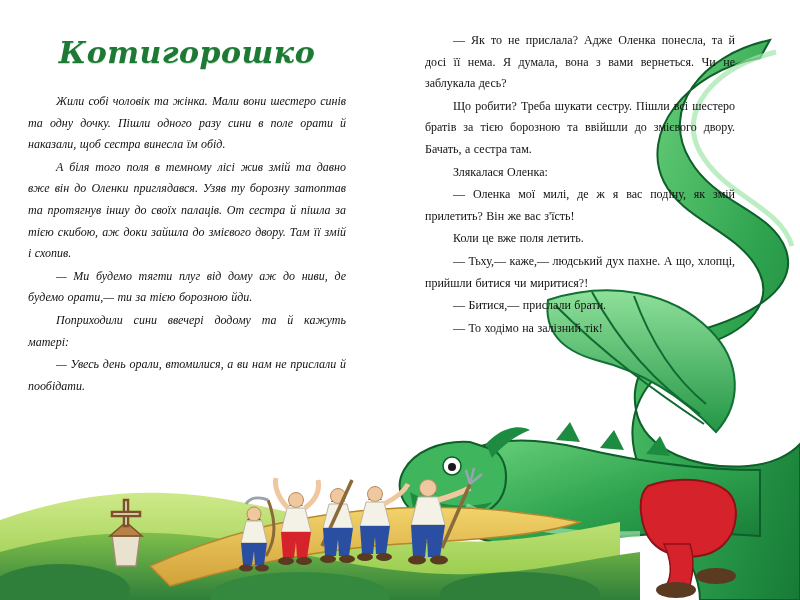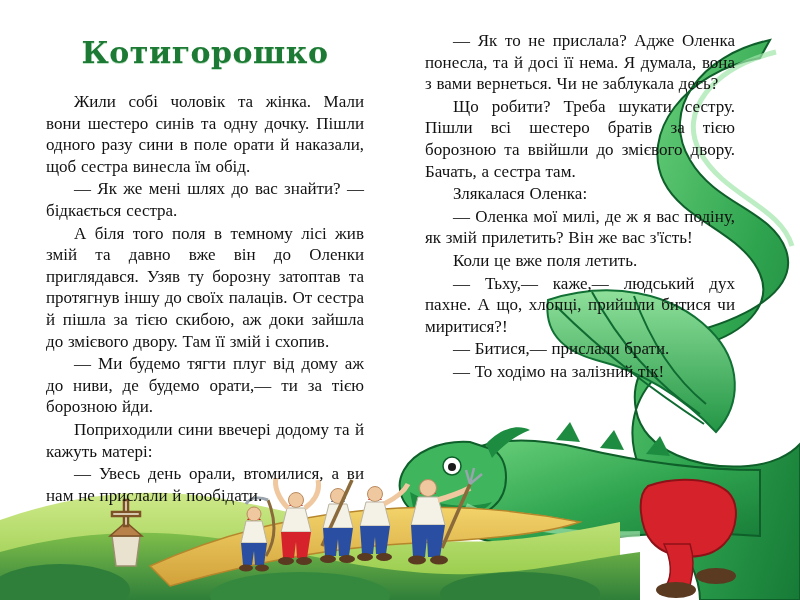--- a/index.html
+++ b/index.html
@@ -31,38 +31,38 @@
     position: absolute;
     left: 0;
     top: 0;
     width: 800px;
     height: 600px;
   }
   .col {
     position: absolute;
     top: 30px;
   }
-  .col-left  { left: 46px;  width: 318px; }
+  .col-left  { left: 28px;  width: 318px; font-style: italic; }
   .col-right { left: 425px; width: 310px; }
 
   .title {
     font-family: "DejaVu Serif", serif;
     font-weight: bold;
     font-size: 30px;
     color: #1d7a34;
     text-align: center;
     letter-spacing: 0.5px;
     margin: 6px 0 22px 0;
     line-height: 1.1;
     text-shadow: 0 1px 0 #bfe3c5;
   }
 
   p {
     margin: 0 0 1px 0;
-    font-size: 17px;
+    font-size: 12px;
     line-height: 21.6px;
     color: #111111;
     text-align: justify;
     text-indent: 28px;
     hyphens: manual;
     word-spacing: 0.5px;
   }
   .col-right p:first-child { text-indent: 28px; }
 </style>
 </head>
@@ -223,21 +223,20 @@
       <ellipse cx="417" cy="560" rx="9" ry="4.5" fill="#5a3a20"></ellipse>
       <ellipse cx="439" cy="560" rx="9" ry="4.5" fill="#5a3a20"></ellipse>
     </g>
   </svg>
 
   <div class="columns">
 
     <div class="col col-left">
       <h1 class="title">Котигорошко</h1>
       <p>Жили собі чоловік та жінка. Мали вони шестеро синів та одну дочку. Пішли одного разу сини в поле орати й наказали, щоб сестра винесла їм обід.</p>
-      <p>— Як же мені шлях до вас знайти? — бідкається сестра.</p>
       <p>А біля того поля в темному лісі жив змій та давно вже він до Оленки приглядався. Узяв ту борозну затоптав та протягнув іншу до своїх палаців. От сестра й пішла за тією скибою, аж доки зайшла до змієвого двору. Там її змій і схопив.</p>
       <p>— Ми будемо тягти плуг від дому аж до ниви, де будемо орати,— ти за тією борозною йди.</p>
       <p>Поприходили сини ввечері додому та й кажуть матері:</p>
       <p>— Увесь день орали, втомилися, а ви нам не прислали й пообідати.</p>
     </div>
 
     <div class="col col-right">
       <p>— Як то не прислала? Адже Оленка понесла, та й досі її нема. Я думала, вона з вами вернеться. Чи не заблукала десь?</p>
       <p>Що робити? Треба шукати сестру. Пішли всі шестеро братів за тією борозною та ввійшли до змієвого двору. Бачать, а сестра там.</p>
       <p>Злякалася Оленка:</p>

